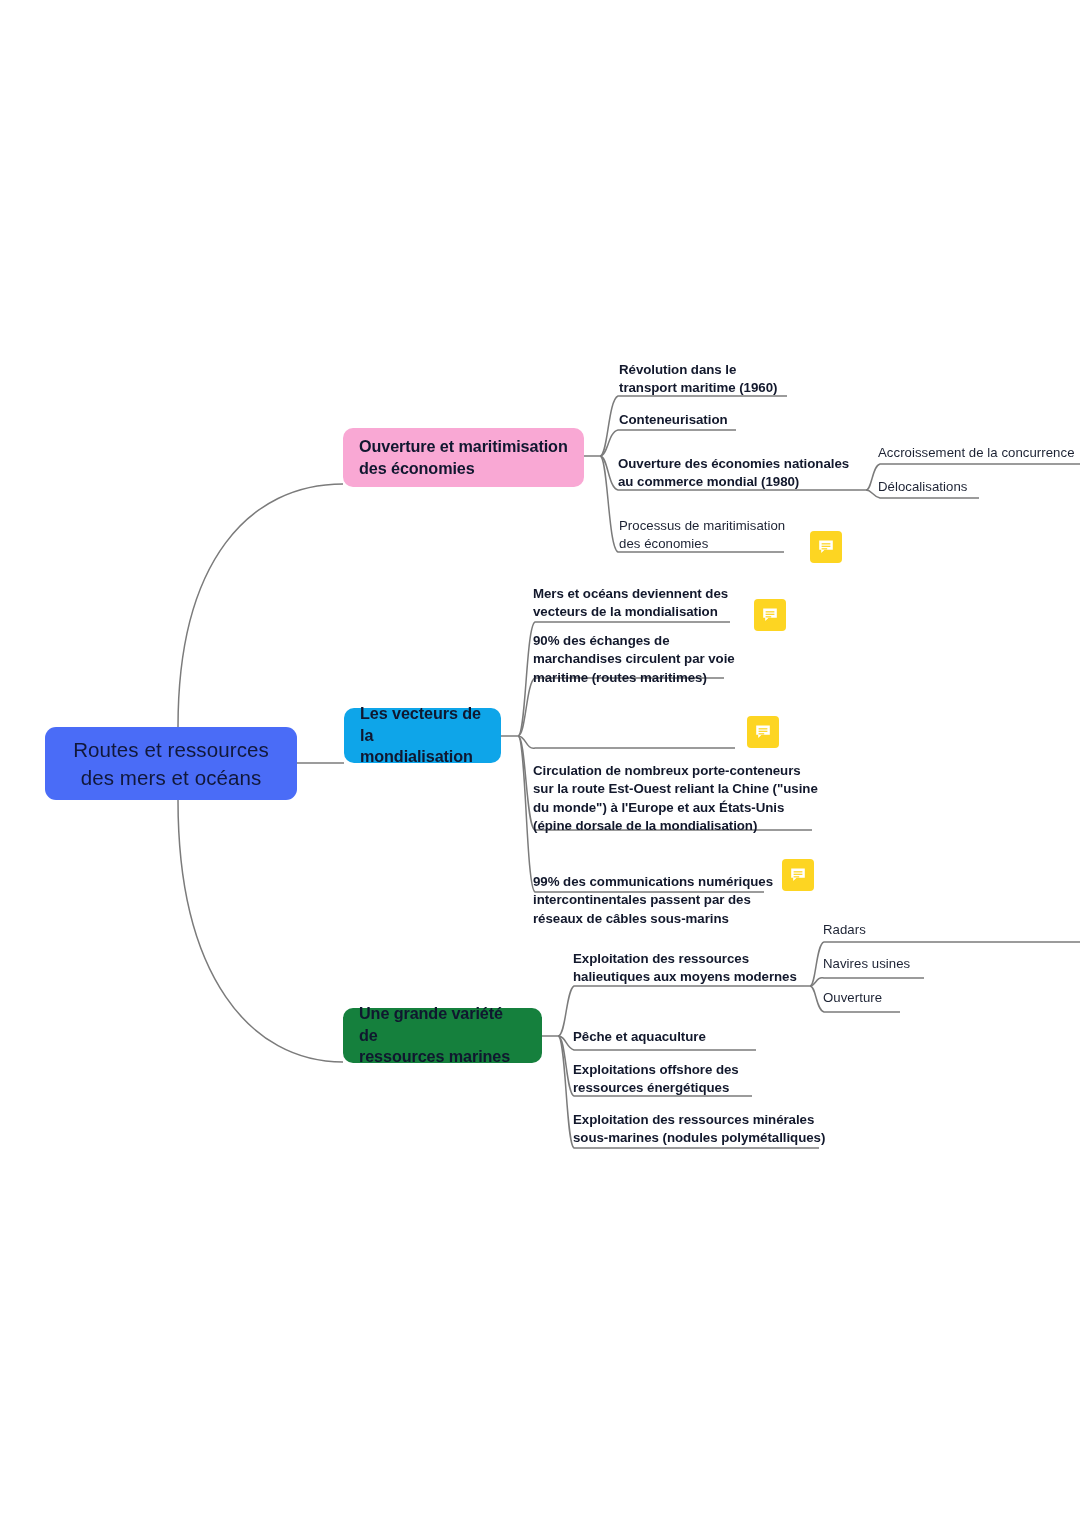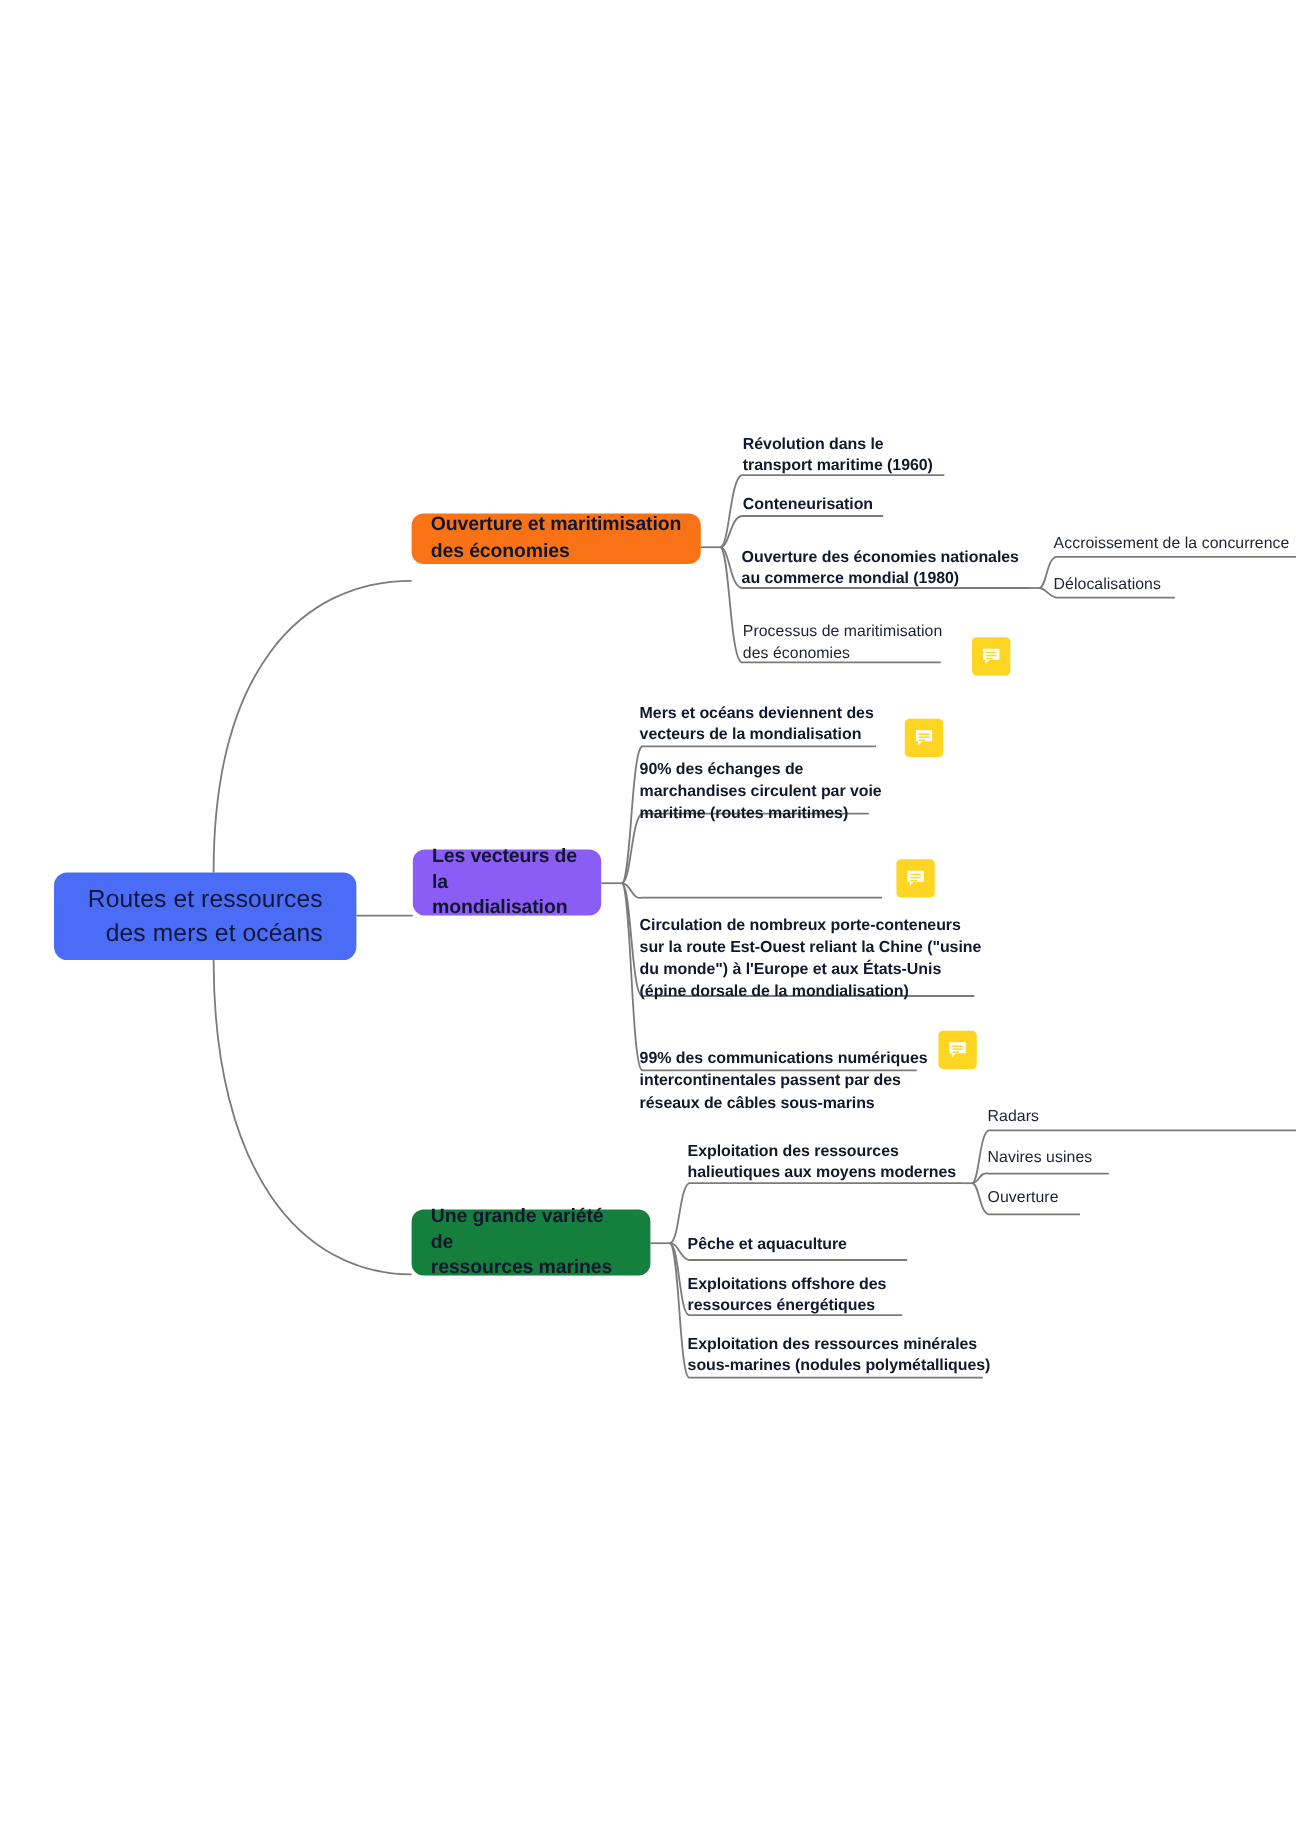--- a/index.html
+++ b/index.html
@@ -30,21 +30,21 @@
   }
 
   
   .node {
     position: absolute;
     box-sizing: border-box;
     border-radius: 10px;
     display: flex;
     align-items: center;
     justify-content: center;
-    text-align: right;
+    text-align: center;
     line-height: 1.33;
     white-space: pre-line;
   }
   .root {
     left: 45px;
     top: 727px;
     width: 252px;
     height: 73px;
     background: #4a6cf7;
     color: #11183a;
@@ -60,29 +60,29 @@
     justify-content: flex-start;
     text-align: left;
     padding: 0 16px;
     white-space: pre-line;
     letter-spacing: -0.1px;
   }
   .branch-1 {
     left: 343px;
     top: 428px;
     width: 241px;
-    height: 42px;
-    background: #f97316;
+    height: 59px;
+    background: #f9a8d4;
   }
   .branch-2 {
     left: 344px;
     top: 708px;
     width: 157px;
     height: 55px;
-    background: #8b5cf6;
+    background: #0ea5e9;
   }
   .branch-3 {
     left: 343px;
     top: 1008px;
     width: 199px;
     height: 55px;
     background: #15803d;
   }
 
   

